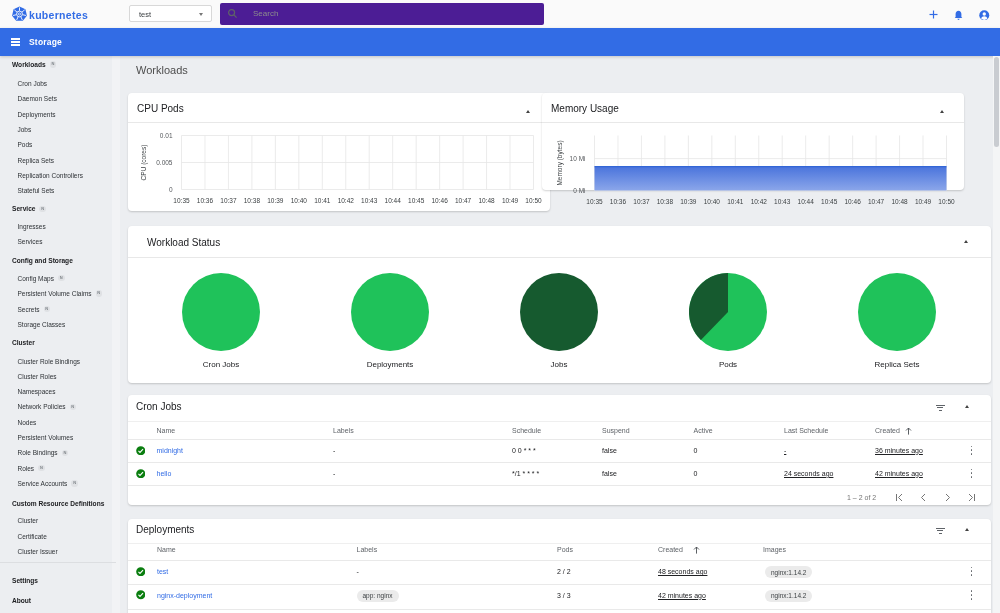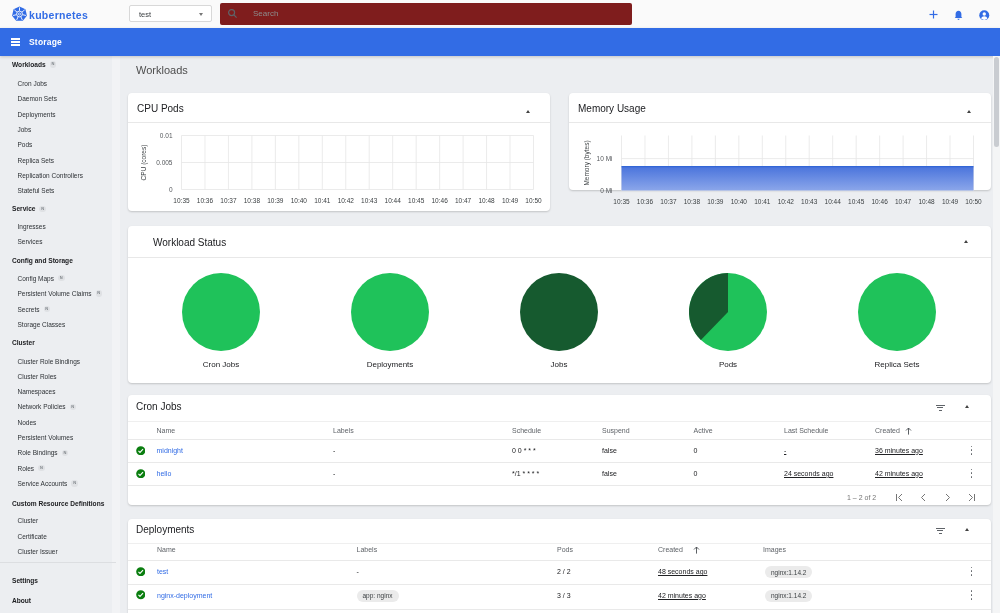--- a/index.html
+++ b/index.html
@@ -4,21 +4,21 @@
 <style>
 * { margin:0; padding:0; box-sizing:border-box; }
 html,body { width:1000px; height:613px; overflow:hidden; font-family:"Liberation Sans", sans-serif; background:#eceef1; }
 .abs { position:absolute; }
 #header { position:absolute; left:0; top:0; width:1000px; height:28px; background:#fafafa; }
 #toolbar { position:absolute; left:0; top:28px; width:1000px; height:28px; background:#326ce5; box-shadow:0 1px 3px rgba(0,0,0,0.18); }
 #brand { position:absolute; left:29px; top:8.5px; font-size:10.5px; font-weight:bold; color:#326ce5; letter-spacing:0.3px; }
 #nsbox { position:absolute; left:129px; top:5px; width:83px; height:17px; background:#fff; border:1px solid #d8d8d8; border-radius:2px; }
 #nsbox .t { position:absolute; left:9px; top:4px; font-size:7.5px; color:#3c4043; }
 #nsbox .c { position:absolute; right:8px; top:6.5px; width:0; height:0; border-left:2.8px solid transparent; border-right:2.8px solid transparent; border-top:3.6px solid #777; }
-#search { position:absolute; left:220px; top:3px; width:412px; height:22px; background:#7f1d1d; border-radius:2px; }
+#search { position:absolute; left:220px; top:3px; width:324px; height:22px; background:#4c1d95; border-radius:2px; }
 #search .ph { position:absolute; left:33px; top:6px; font-size:8px; color:#8d8d8d; }
 .hicon { position:absolute; color:#326ce5; }
 #hamb div { width:9px; height:1.5px; background:#fff; margin-bottom:1.6px; }
 #ovtitle { position:absolute; left:29px; top:9px; font-size:8.5px; font-weight:bold; color:#fff; letter-spacing:0.2px; }
 .snav { position:absolute; font-size:6.5px; color:#2d3135; white-space:nowrap; display:flex; align-items:center; }
 .snav.hd { font-weight:bold; color:#202124; font-size:6.6px; }
 .nb { display:inline-block; width:6.5px; height:6.5px; line-height:6.5px; border-radius:50%; background:#dfe1e4; color:#80868b; font-size:4px; font-weight:bold; text-align:center; margin-left:4px; }
 #sdiv { position:absolute; left:0; top:562px; width:116px; height:1px; background:#dcdee1; }
 .card { position:absolute; background:#fff; border-radius:4px; box-shadow:0 1px 2px rgba(0,0,0,0.18); }
 .ctitle { position:absolute; font-size:10px; color:#202124; }
@@ -168,21 +168,21 @@
 <text x="264.70" y="109.5" font-size="6.5" fill="#3c4043" text-anchor="middle" font-family="Liberation Sans">10:44</text>
 <text x="288.17" y="109.5" font-size="6.5" fill="#3c4043" text-anchor="middle" font-family="Liberation Sans">10:45</text>
 <text x="311.63" y="109.5" font-size="6.5" fill="#3c4043" text-anchor="middle" font-family="Liberation Sans">10:46</text>
 <text x="335.10" y="109.5" font-size="6.5" fill="#3c4043" text-anchor="middle" font-family="Liberation Sans">10:47</text>
 <text x="358.57" y="109.5" font-size="6.5" fill="#3c4043" text-anchor="middle" font-family="Liberation Sans">10:48</text>
 <text x="382.03" y="109.5" font-size="6.5" fill="#3c4043" text-anchor="middle" font-family="Liberation Sans">10:49</text>
 <text x="405.50" y="109.5" font-size="6.5" fill="#3c4043" text-anchor="middle" font-family="Liberation Sans">10:50</text>
 <text x="18" y="69.5" font-size="6.5" fill="#3c4043" text-anchor="middle" font-family="Liberation Sans" transform="rotate(-90 18 69.5)">CPU (cores)</text>
 </svg>
 </div>
-<div class="card" style="left:569px;top:93px;width:422px;height:97px">
+<div class="card" style="left:542px;top:93px;width:422px;height:97px">
 <div class="ctitle" style="left:9px;top:10px">Memory Usage</div>
 <div class="caret" style="left:397.5px;top:16.5px"></div>
 <div class="cdiv" style="top:28.5px"></div>
 <svg class="abs" style="left:0;top:0" width="422" height="118" viewBox="0 0 422 118">
 <line x1="52.50" y1="42.5" x2="52.50" y2="97.5" stroke="#e6e6e6" stroke-width="0.8"></line>
 <line x1="75.97" y1="42.5" x2="75.97" y2="97.5" stroke="#e6e6e6" stroke-width="0.8"></line>
 <line x1="99.43" y1="42.5" x2="99.43" y2="97.5" stroke="#e6e6e6" stroke-width="0.8"></line>
 <line x1="122.90" y1="42.5" x2="122.90" y2="97.5" stroke="#e6e6e6" stroke-width="0.8"></line>
 <line x1="146.37" y1="42.5" x2="146.37" y2="97.5" stroke="#e6e6e6" stroke-width="0.8"></line>
 <line x1="169.83" y1="42.5" x2="169.83" y2="97.5" stroke="#e6e6e6" stroke-width="0.8"></line>
@@ -221,21 +221,21 @@
 <text x="287.17" y="110.5" font-size="6.5" fill="#3c4043" text-anchor="middle" font-family="Liberation Sans">10:45</text>
 <text x="310.63" y="110.5" font-size="6.5" fill="#3c4043" text-anchor="middle" font-family="Liberation Sans">10:46</text>
 <text x="334.10" y="110.5" font-size="6.5" fill="#3c4043" text-anchor="middle" font-family="Liberation Sans">10:47</text>
 <text x="357.57" y="110.5" font-size="6.5" fill="#3c4043" text-anchor="middle" font-family="Liberation Sans">10:48</text>
 <text x="381.03" y="110.5" font-size="6.5" fill="#3c4043" text-anchor="middle" font-family="Liberation Sans">10:49</text>
 <text x="404.50" y="110.5" font-size="6.5" fill="#3c4043" text-anchor="middle" font-family="Liberation Sans">10:50</text>
 <text x="20" y="70" font-size="6.5" fill="#3c4043" text-anchor="middle" font-family="Liberation Sans" transform="rotate(-90 20 70)">Memory (bytes)</text>
 </svg>
 </div>
 <div class="card" style="left:128px;top:226px;width:863px;height:157px">
-<div class="ctitle" style="left:25px;top:11px">Workload Status</div>
+<div class="ctitle" style="left:19px;top:11px">Workload Status</div>
 <div class="caret" style="left:836px;top:14px"></div>
 <div class="cdiv" style="top:30.5px"></div>
 <svg class="abs" style="left:0;top:47px" width="863" height="78" viewBox="0 0 863 78">
 <circle cx="93" cy="39" r="39" fill="#1fc25a"></circle>
 <circle cx="262" cy="39" r="39" fill="#1fc25a"></circle>
 <circle cx="431" cy="39" r="39" fill="#165a2f"></circle>
 <circle cx="769" cy="39" r="39" fill="#1fc25a"></circle>
 <circle cx="600" cy="39" r="39" fill="#1fc25a"></circle>
 <path d="M600,39 L572.91,67.05 A39,39 0 0 1 600.00,0.00 Z" fill="#165a2f"></path>
 </svg>

